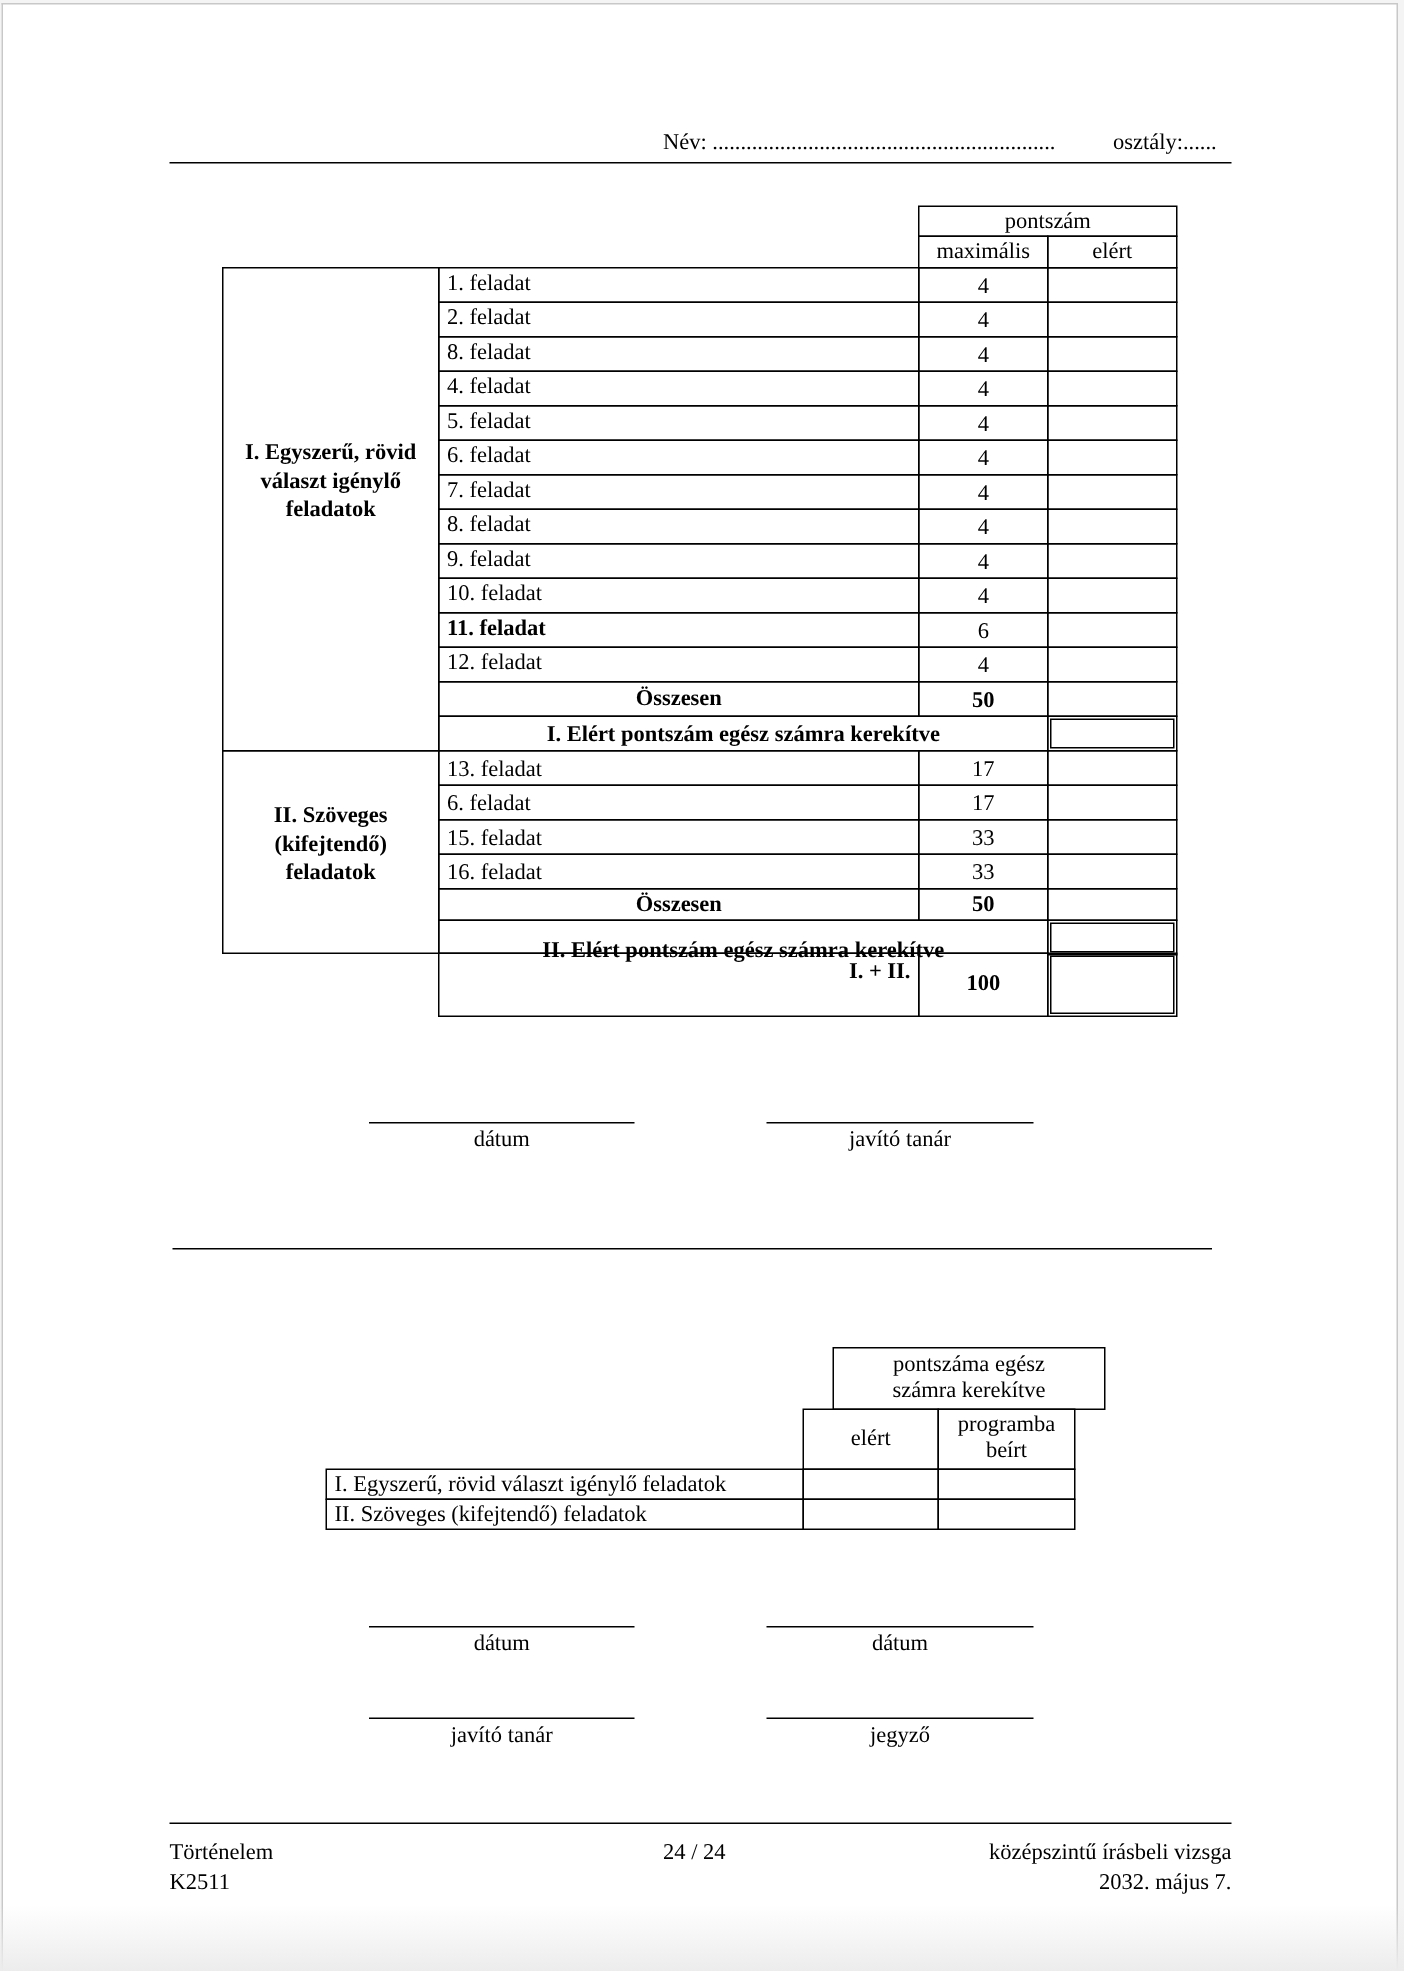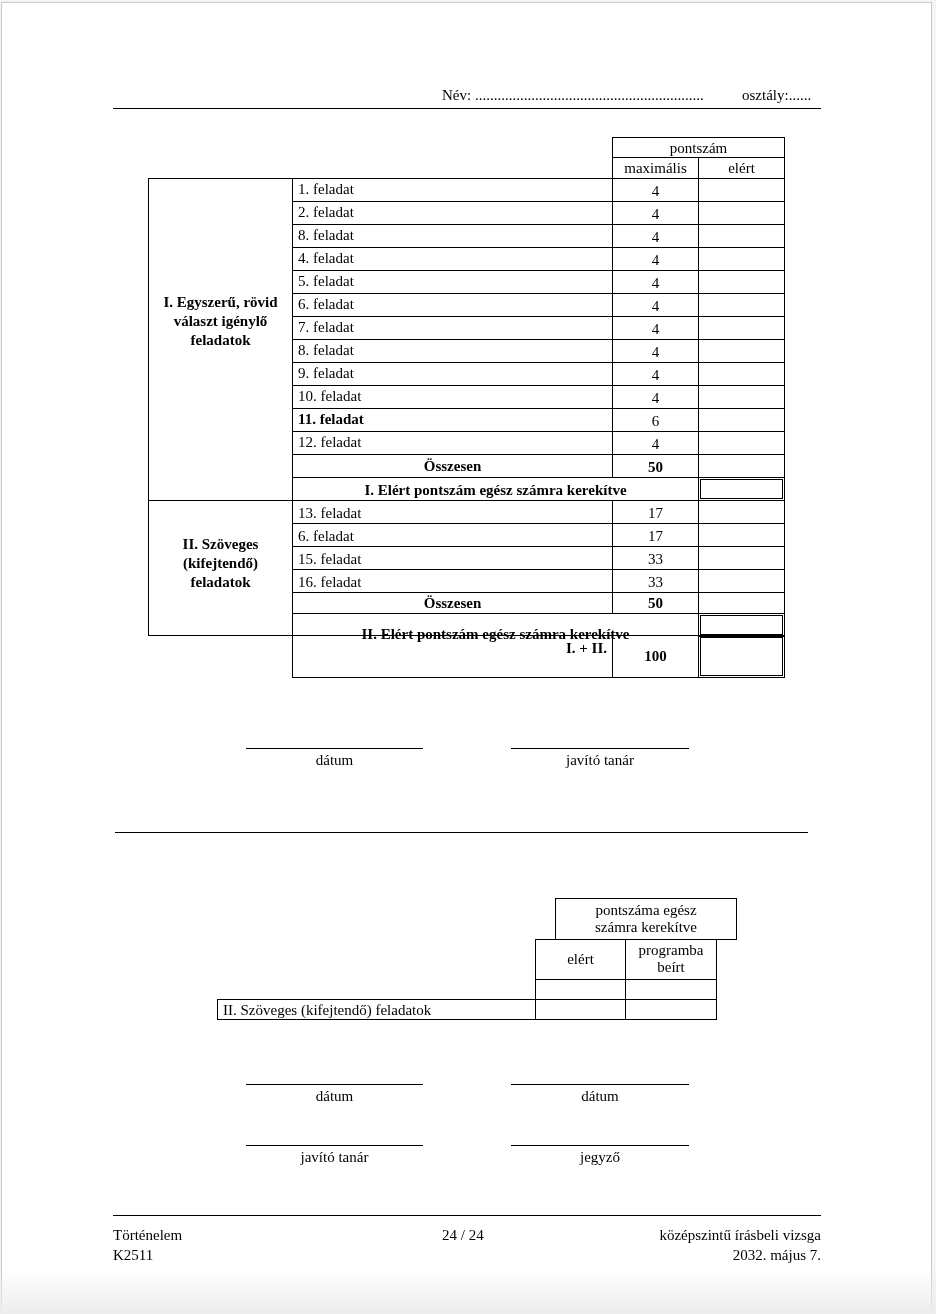--- a/index.html
+++ b/index.html
@@ -124,20 +124,21 @@
 
   <div class="cell c" style="left:533px; top:895px; width:182px; height:42px; padding-top:3px;margin-left:20px;">
     <div>pontszáma egész</div>
     <div>számra kerekítve</div>
   </div>
   <div class="cell c" style="left:533px; top:936px; width:91px; height:41px; padding-top:11px;">elért</div>
   <div class="cell c" style="left:623px; top:936px; width:92px; height:41px; padding-top:2px;">
     <div>programba</div>
     <div>beírt</div>
   </div>
+  <div class="cell l" style="left:215px; top:976px; width:319px; height:21px; padding-top:2px;">I. Egyszerű, rövid választ igénylő feladatok</div>
   <div class="cell" style="left:533px; top:976px; width:91px; height:21px;"></div>
   <div class="cell" style="left:623px; top:976px; width:92px; height:21px;"></div>
   <div class="cell l" style="left:215px; top:996px; width:319px; height:21px; padding-top:2px;">II. Szöveges (kifejtendő) feladatok</div>
   <div class="cell" style="left:533px; top:996px; width:91px; height:21px;"></div>
   <div class="cell" style="left:623px; top:996px; width:92px; height:21px;"></div>
 
   <div class="hline" style="left:244px; top:1081px; width:177px;"></div>
   <div class="txt" style="left:244px; top:1084px; width:177px; text-align:center;">dátum</div>
   <div class="hline" style="left:509px; top:1081px; width:178px;"></div>
   <div class="txt" style="left:509px; top:1084px; width:178px; text-align:center;">dátum</div>

